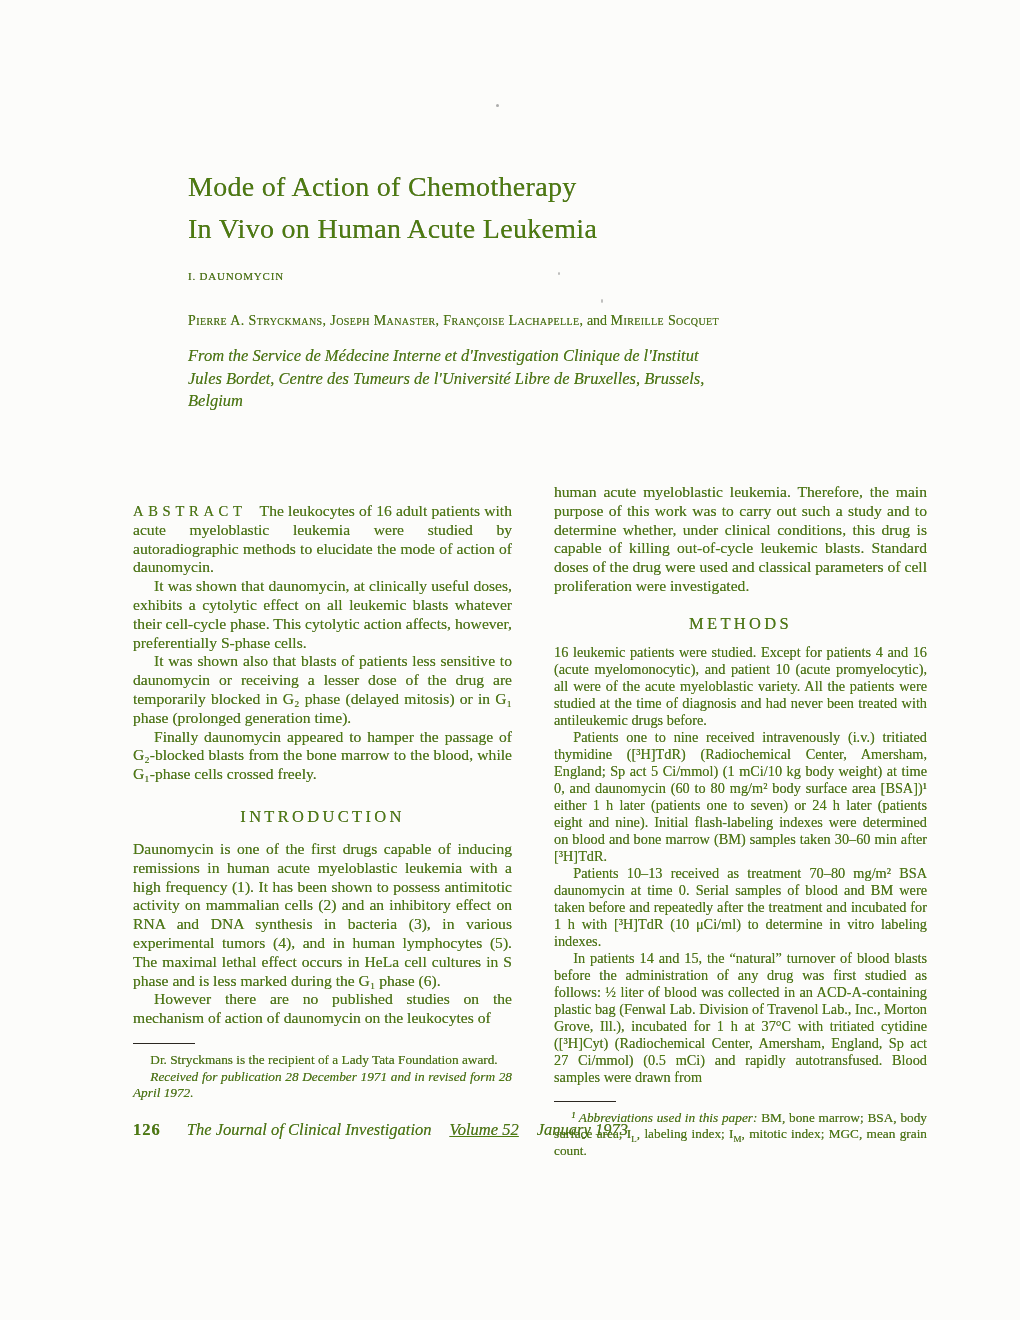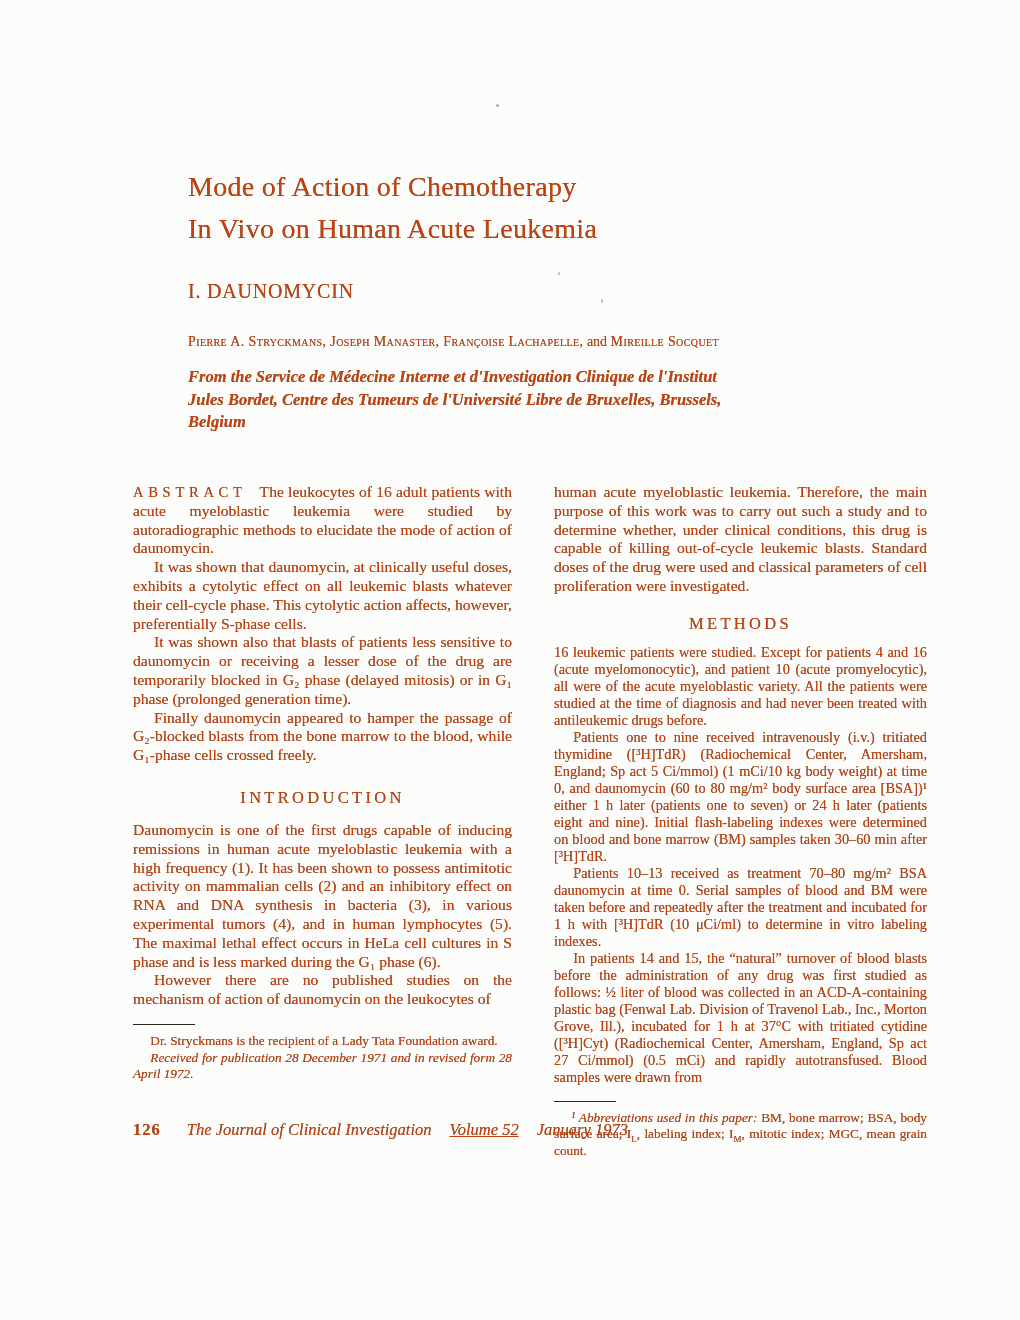--- a/index.html
+++ b/index.html
@@ -5,37 +5,37 @@
   html, body { margin: 0; padding: 0; }
   body {
     width: 1020px; height: 1320px;
     background: #fcfcfa;
     font-family: "Liberation Serif", "DejaVu Serif", serif;
   }
   .page {
     position: relative;
     width: 1020px; height: 1320px;
     background: #fcfcfa;
-    color: #c2410c;
+    color: #4d7c0f;
     overflow: hidden;
   }
   .page * { box-sizing: border-box; }
 
   
   .header { position: absolute; left: 188px; top: 166px; width: 700px; }
   .title { margin: 0; font-size: 28px; line-height: 42px; font-weight: 400; letter-spacing: 0.3px; text-shadow: 0 0 0.4px rgba(20,16,10,.6); }
   .title .t-line { display: block; }
-  .subtitle { margin-top: 30px; font-size: 20px; letter-spacing: 0.8px; font-weight: 400; text-shadow: 0 0 0.4px rgba(20,16,10,.6); }
+  .subtitle { margin-top: 20px; font-size: 11px; letter-spacing: 0.8px; font-weight: 400; text-shadow: 0 0 0.4px rgba(20,16,10,.6); }
   .authors { margin-top: 27px; font-size: 14px; line-height: 23px; max-width: 662px; text-shadow: 0 0 0.4px rgba(20,16,10,.55); }
   .sc { font-variant: small-caps; letter-spacing: 0.4px; }
-  .affiliation { margin-top: 13px; font-style: italic; font-size: 16.5px; line-height: 22.5px; max-width: 548px; text-shadow: 0 0 0.3px rgba(20,16,10,.5); font-weight: bold; }
+  .affiliation { margin-top: 13px; font-style: italic; font-size: 16.5px; line-height: 22.5px; max-width: 548px; text-shadow: 0 0 0.3px rgba(20,16,10,.5); }
 
   
   .col { position: absolute; top: 483px; text-align: justify; text-shadow: 0 0 0.35px rgba(20,16,10,.55); }
-  .col-left  { left: 133px; width: 379px; }
+  .col-left  { left: 133px; width: 379px; margin-top: 19px; }
   .col-right { left: 554px; width: 373px; }
   .col p { margin: 0; font-size: 15.6px; line-height: 18.8px; }
   .indent { text-indent: 1.35em; }
   .abstract-label { letter-spacing: 0.32em; font-size: 14.6px; margin-right: 13px; }
   h2.sec { font-size: 16.5px; font-weight: 400; letter-spacing: 0.2em; text-align: center; margin: 23px 0 13px 0; }
   .col-right h2.sec { margin: 18px 0 10px 0; }
   .col p.methods-p { font-size: 14.3px; line-height: 17px; }
   .fn-rule { width: 62px; border-top: 1.7px solid #2b2721; margin: 15px 0 8px 0; }
   .col p.fn { font-size: 13.3px; line-height: 16.7px; text-indent: 1.3em; }
   .italic { font-style: italic; }

